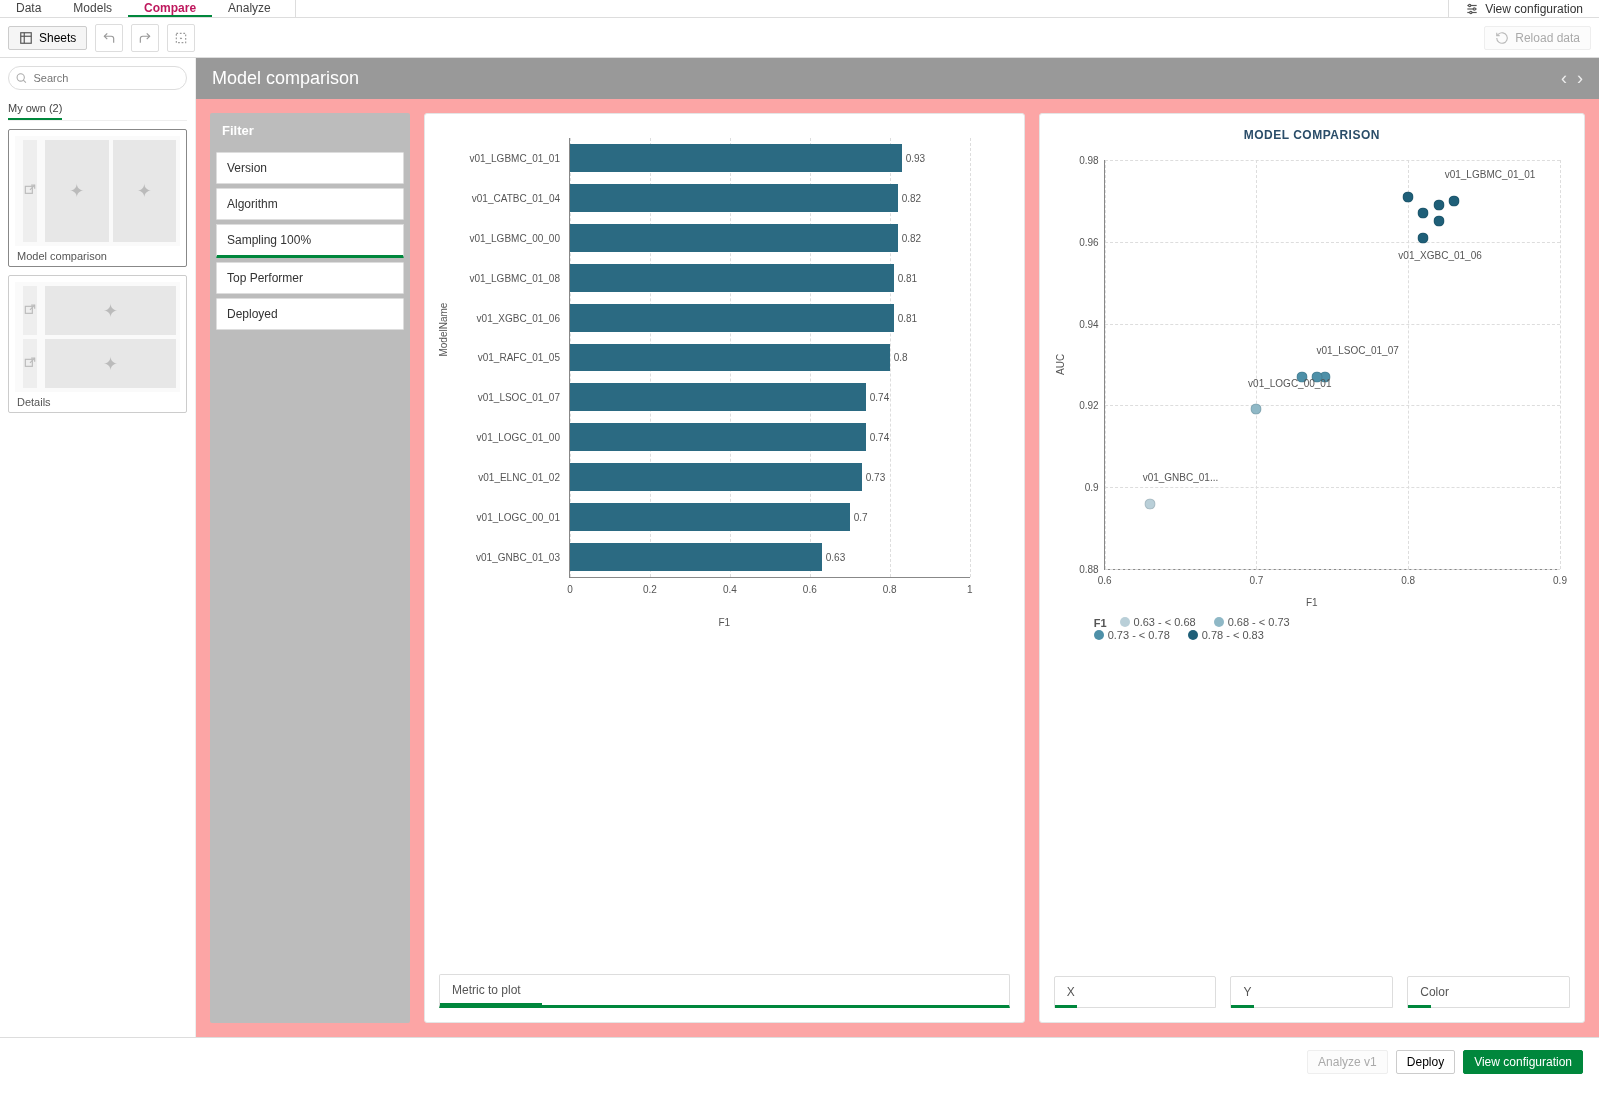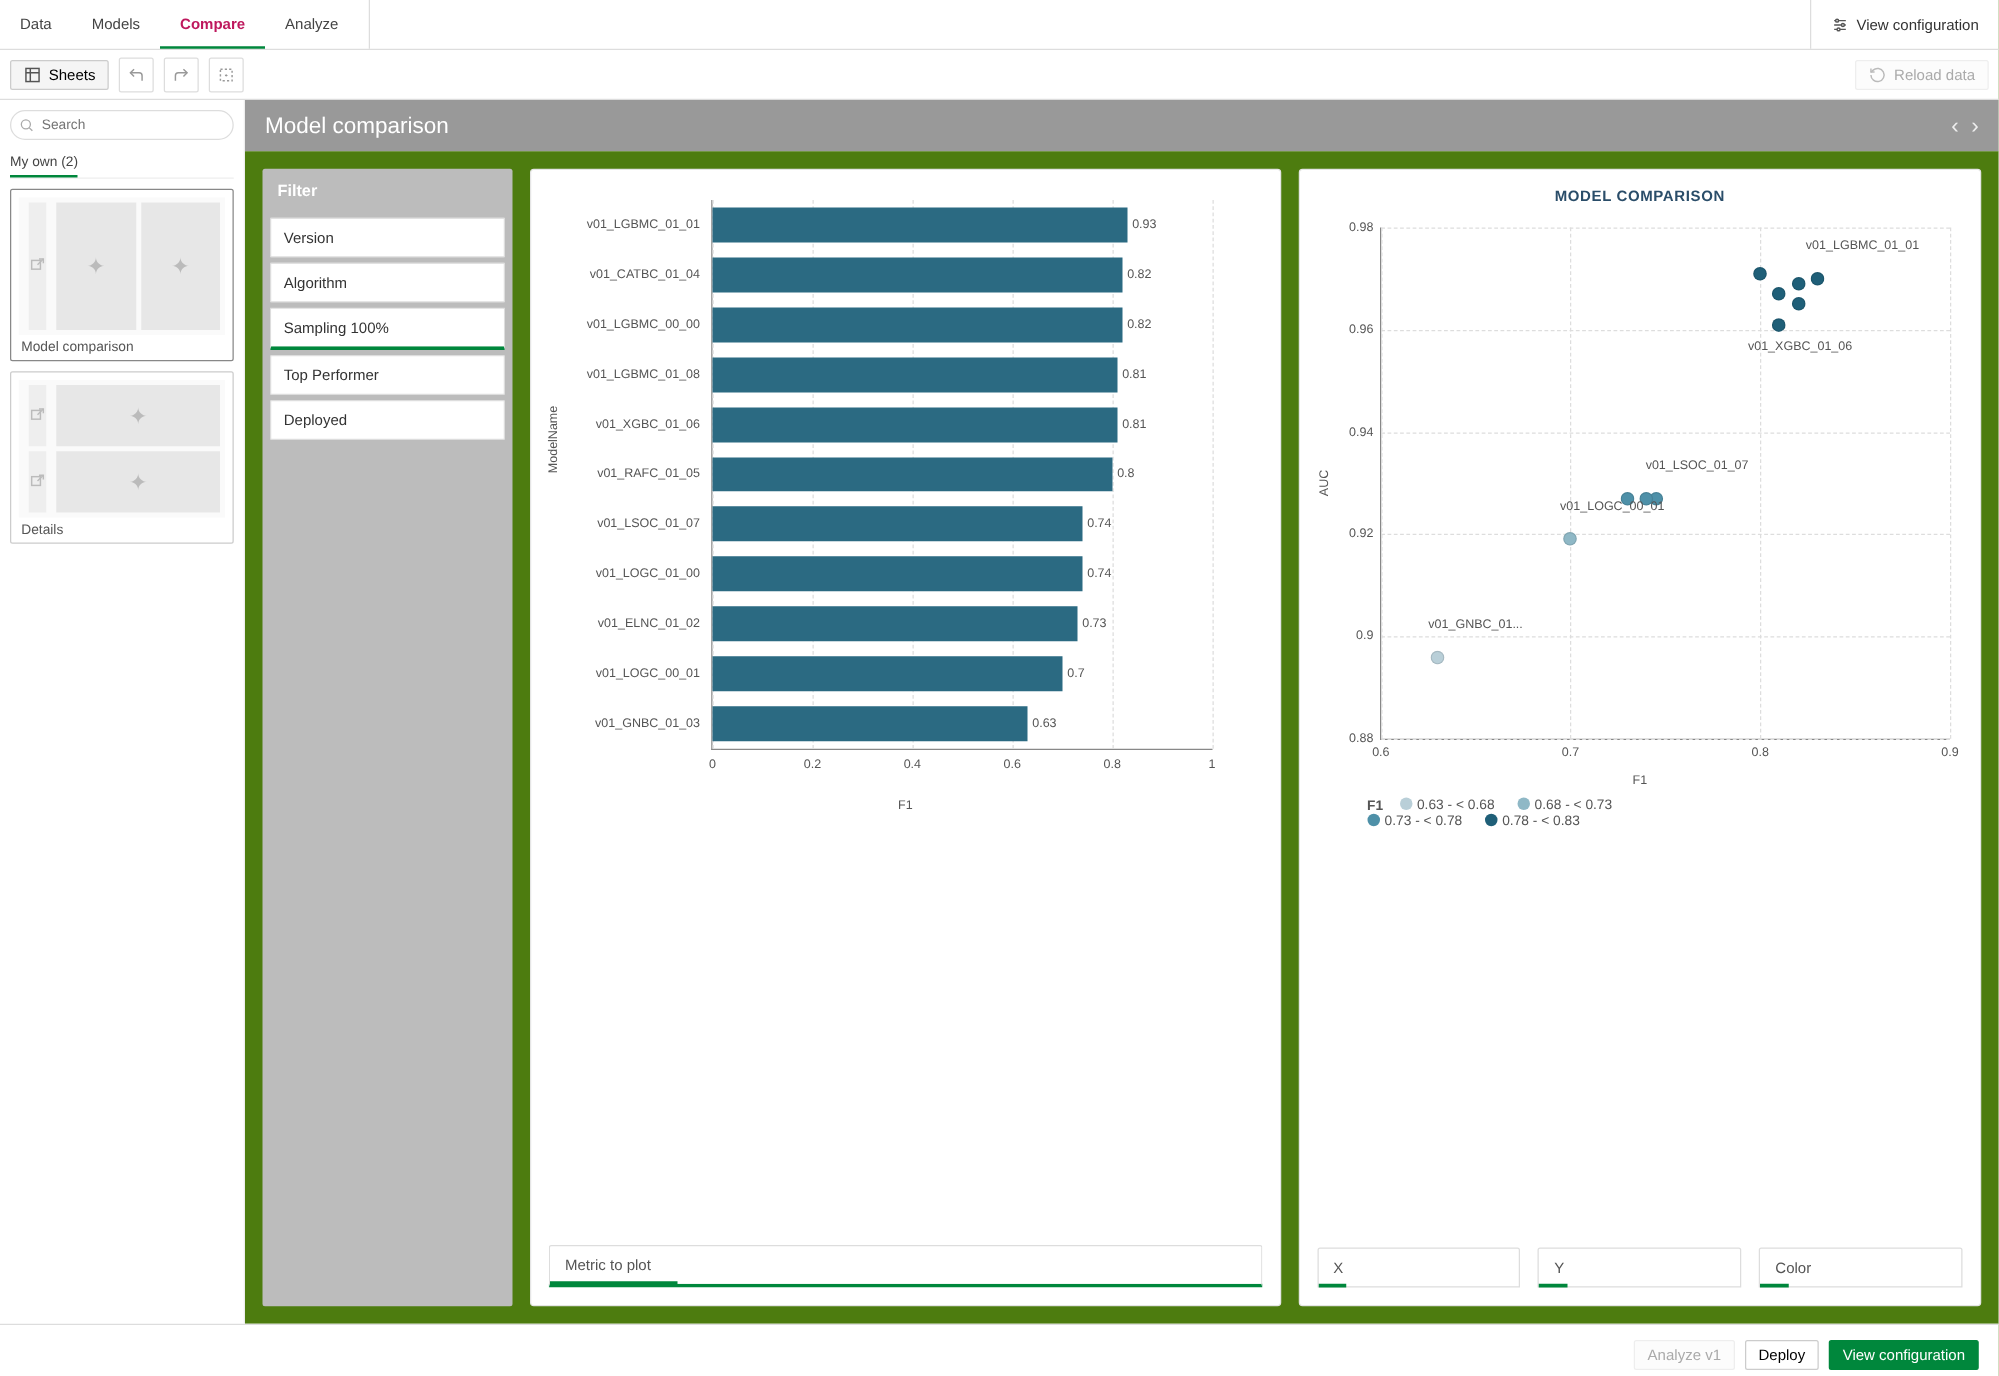--- a/index.html
+++ b/index.html
@@ -1,19 +1,19 @@
 <!DOCTYPE html>
 <html><head>
 <meta charset="utf-8">
 <style>
 * { box-sizing: border-box; margin: 0; padding: 0; }
 body { font-family: -apple-system, BlinkMacSystemFont, "Segoe UI", Arial, sans-serif; font-size: 12px; color: #333; background: #fff; }
 
 
-.topnav { display: flex; height: 40px; border-bottom: 1px solid #ddd; align-items: stretch; }
+.topnav { display: flex; height: 18px; border-bottom: 1px solid #ddd; align-items: stretch; }
 .topnav-tabs { display: flex; }
 .topnav-tab { padding: 0 16px; display: flex; align-items: center; font-size: 12px; color: #444; cursor: pointer; border-bottom: 2px solid transparent; }
 .topnav-tab.active { border-bottom-color: #00873c; color: #be185d; font-weight: 700; }
 .topnav-right { margin-left: auto; display: flex; align-items: center; border-left: 1px solid #ddd; padding: 0 16px; gap: 6px; cursor: pointer; }
 .topnav-sep { width: 1px; background:#ddd; margin:0; }
 
 
 .toolbar { display:flex; height:40px; align-items:center; gap:8px; padding: 6px 8px; border-bottom:1px solid #ddd; }
 .btn { display:flex; align-items:center; gap:6px; padding:4px 10px; border:1px solid #ccc; background:#f5f5f5; border-radius:2px; font-size:12px; cursor:pointer; }
 .btn-ghost { background:#fff; }
@@ -35,21 +35,21 @@
 .sheetcard .thumb { height:110px; background:#fafafa; display:flex; gap:4px; padding:4px; }
 .sheetcard .tcol { flex:1; background:#e7e7e7; display:flex; align-items:center; justify-content:center; color:#aaa; }
 .sheetcard .tcol.narrow { flex:0 0 22px; background:transparent; border:none; display:flex;flex-direction:column;gap:4px; }
 .sheetcard .tcol.narrow .cell {flex:1;background:#eee;display:flex;align-items:center;justify-content:center;}
 .sheetcard .caption { font-size:11px; color:#555; padding:4px 2px 0 2px; }
 
 .content { flex:1; display:flex; flex-direction:column; overflow:hidden; }
 .pageheader { background:#999; color:#fff; padding:10px 16px; font-size:18px; font-weight:300; display:flex; align-items:center; }
 .pageheader .hnav { margin-left:auto; display:flex; gap:10px; color:#eee; }
 
-.dash { flex:1; display:flex; gap:14px; padding:14px; background:#4d7c0f; overflow:auto; }
+.dash { flex:1; display:flex; gap:14px; padding:14px; background:#fca5a5; overflow:auto; }
 
 .filterpanel { width:200px; background:#bcbcbc; border-radius:2px; padding:0; display:flex; flex-direction:column; }
 .filterpanel .fhead { color:#fff; padding:10px 12px; font-size:13px; font-weight:600; }
 .filteritem { background:#fff; margin:4px 6px; padding:8px 10px; font-size:12px; border:1px solid #ddd; border-radius:1px; cursor:pointer; }
 .filteritem.active { border-bottom:3px solid #00873c; }
 
 .card { flex:1; background:#fff; border:1px solid #e5e5e5; border-radius:3px; padding:14px 14px 14px 14px; display:flex; flex-direction:column; }
 .card h3 { text-align:center; font-size:12px; font-weight:700; color:#2a4d69; letter-spacing:.5px; margin-bottom:8px; }
 
 .chartwrap { flex:1; position:relative; }
@@ -77,21 +77,21 @@
 .scatter .gridv2 { position:absolute; top:0; bottom:0; border-left:1px dashed #ddd; }
 .scatter .ytick { position:absolute; right:100%; margin-right:6px; font-size:10px; color:#555; transform:translateY(-50%); }
 .scatter .xtick2 { position:absolute; top:100%; margin-top:6px; font-size:10px; color:#555; transform:translateX(-50%); }
 .scatter .ylabel2 { position:absolute; left:6px; top:50%; transform:rotate(-90deg) translateX(50%); transform-origin:left; font-size:10px; color:#555; }
 .scatter .xlabel2 { position:absolute; left:50%; bottom:2px; transform:translateX(-50%); font-size:10px; color:#555; }
 .scatter .pt { position:absolute; width:11px; height:11px; border-radius:50%; transform:translate(-50%,-50%); border:1px solid rgba(0,0,0,.1); }
 .scatter .lbl { position:absolute; font-size:10px; color:#555; white-space:nowrap; }
 
 .legend { font-size:11px; color:#555; padding:6px 0 0 40px; }
 .legend .lt { font-weight:600; margin-right:10px; }
-.legend .li { display:inline-flex; gap:4px; margin-right:18px; }
+.legend .li { display:inline-flex; align-items:center; gap:4px; margin-right:18px; }
 .legend .sw { width:10px;height:10px;border-radius:50%; display:inline-block; }
 
 .axiscontrols { display:flex; gap:14px; margin-top:18px; }
 .axiscontrols .metricbox { flex:1; margin-top:0; }
 
 
 .footer { height:48px; border-top:1px solid #ddd; display:flex; align-items:center; justify-content:flex-end; gap:8px; padding:0 16px; }
 .btn-primary { background:#00873c; color:#fff; border-color:#00873c; }
 
 .puzzle { font-size:18px; color:#bbb; }

